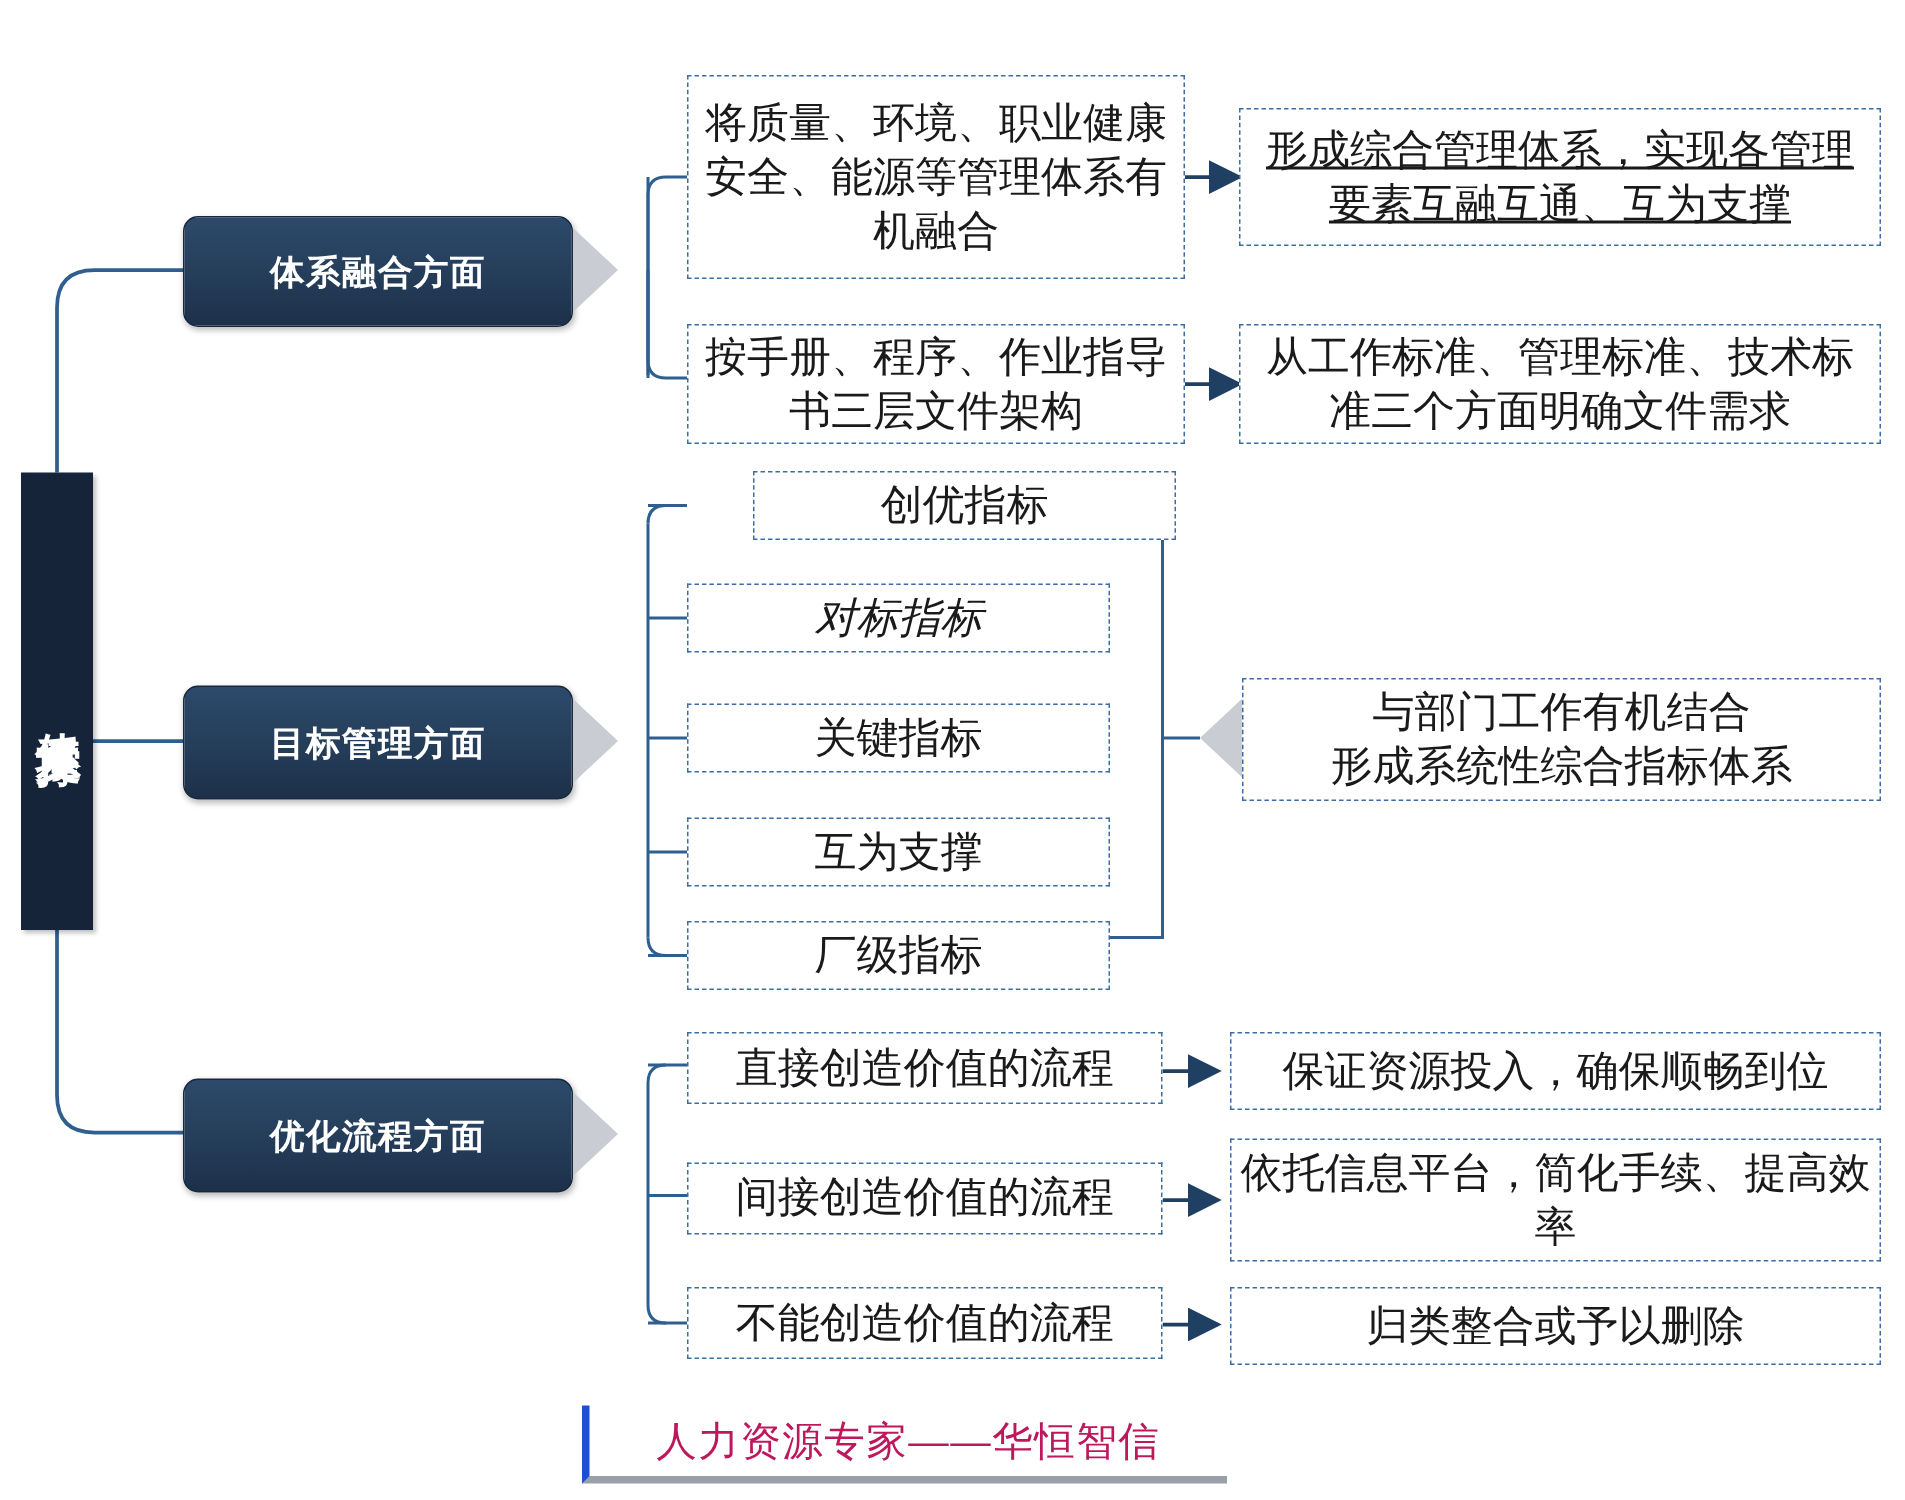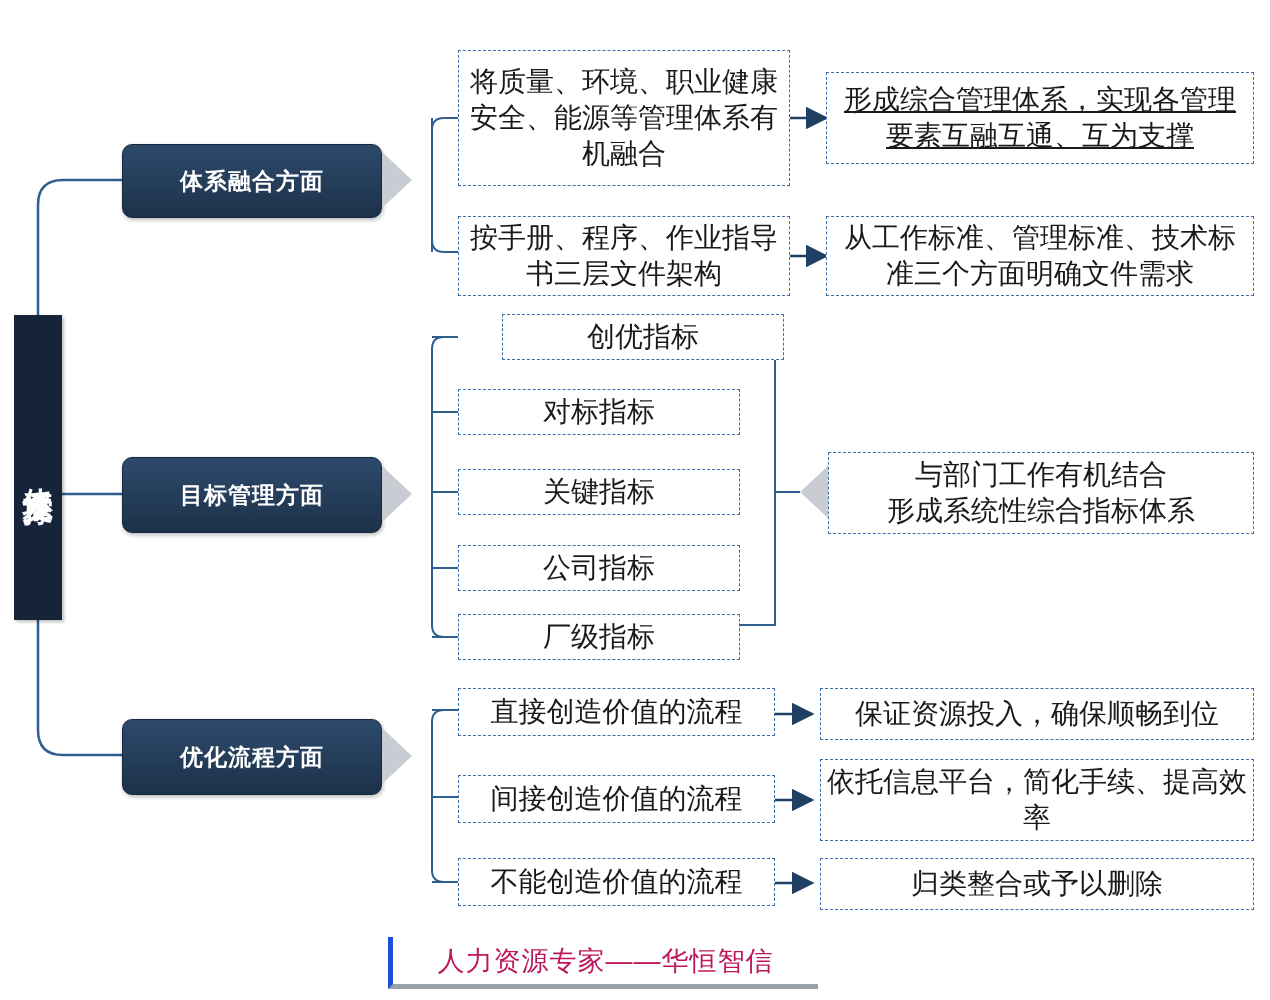--- a/index.html
+++ b/index.html
@@ -193,28 +193,28 @@
   <div class="dbox" style="left:458px; top:216px; width:332px; height:80px;">
     <span>按手册、程序、作业指导书三层文件架构</span>
   </div>
   <div class="dbox" style="left:826px; top:216px; width:428px; height:80px;">
     <span>从工作标准、管理标准、技术标准三个方面明确文件需求</span>
   </div>
 
   <div class="dbox" style="left:458px; top:314px; width:282px; height:46px;margin-left:44px;">
     <span>创优指标</span>
   </div>
-  <div class="dbox" style="left:458px; top:389px; width:282px; height:46px;">
+  <div class="dbox" style="left:458px; top:389px; width:282px; height:46px;font-style:italic;">
     <span>对标指标</span>
   </div>
   <div class="dbox" style="left:458px; top:469px; width:282px; height:46px;">
     <span>关键指标</span>
   </div>
   <div class="dbox" style="left:458px; top:545px; width:282px; height:46px;">
-    <span>公司指标</span>
+    <span>互为支撑</span>
   </div>
   <div class="dbox" style="left:458px; top:614px; width:282px; height:46px;text-align:center;">
     <span>厂级指标</span>
   </div>
 
   <div class="branch-arrow left" style="left:800px; top:464px;"></div>
   <div class="dbox" style="left:828px; top:452px; width:426px; height:82px; white-space:pre-line;">
     <span style="white-space:pre-line;">与部门工作有机结合
 形成系统性综合指标体系</span>
   </div>

